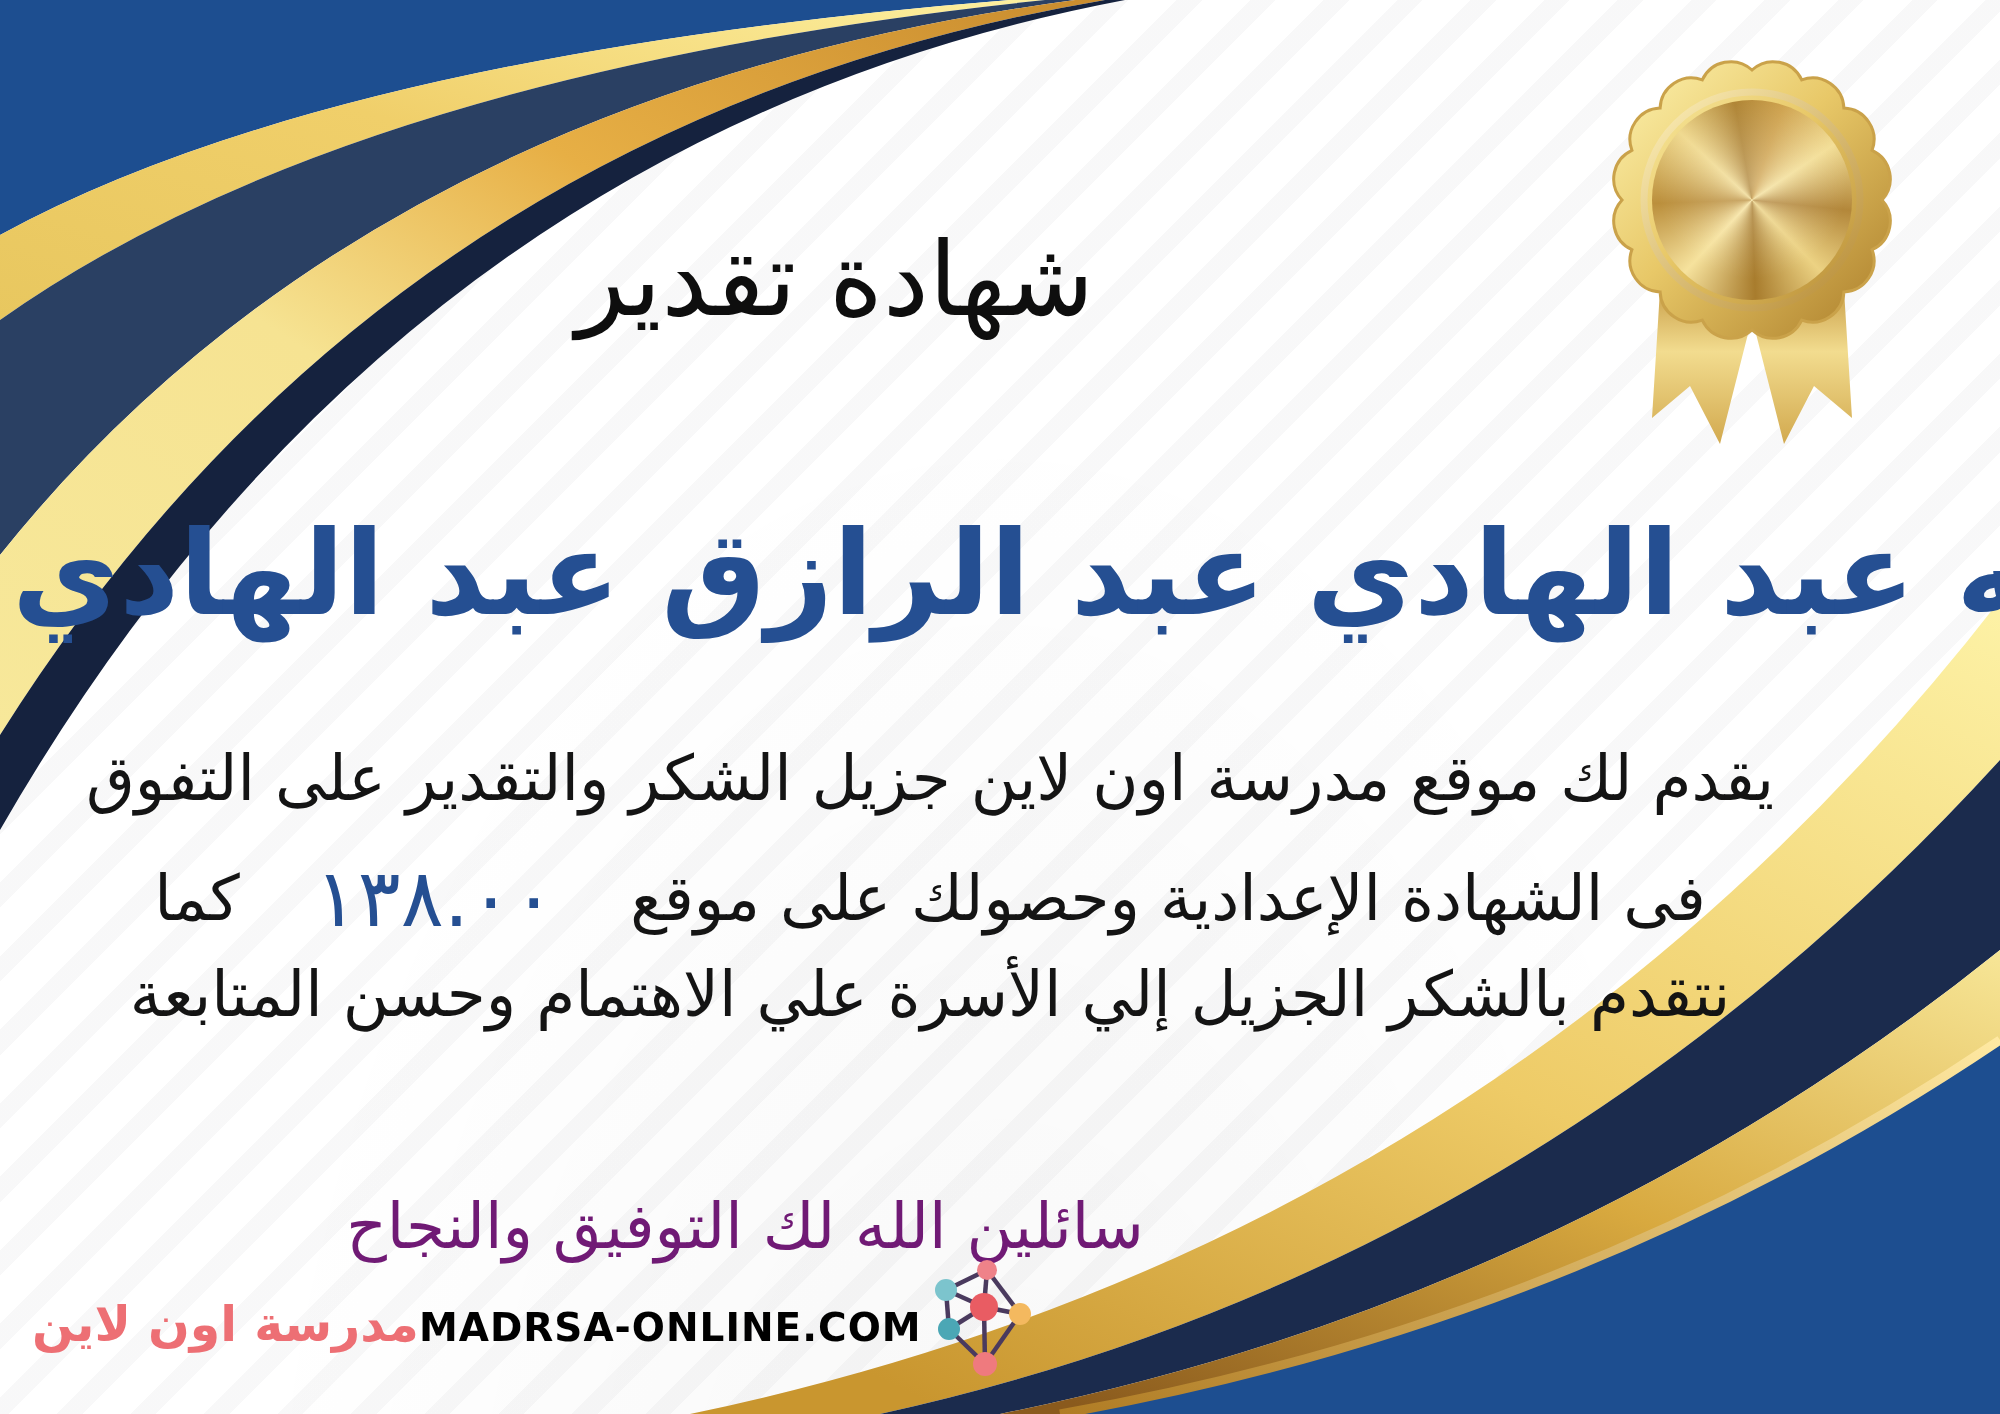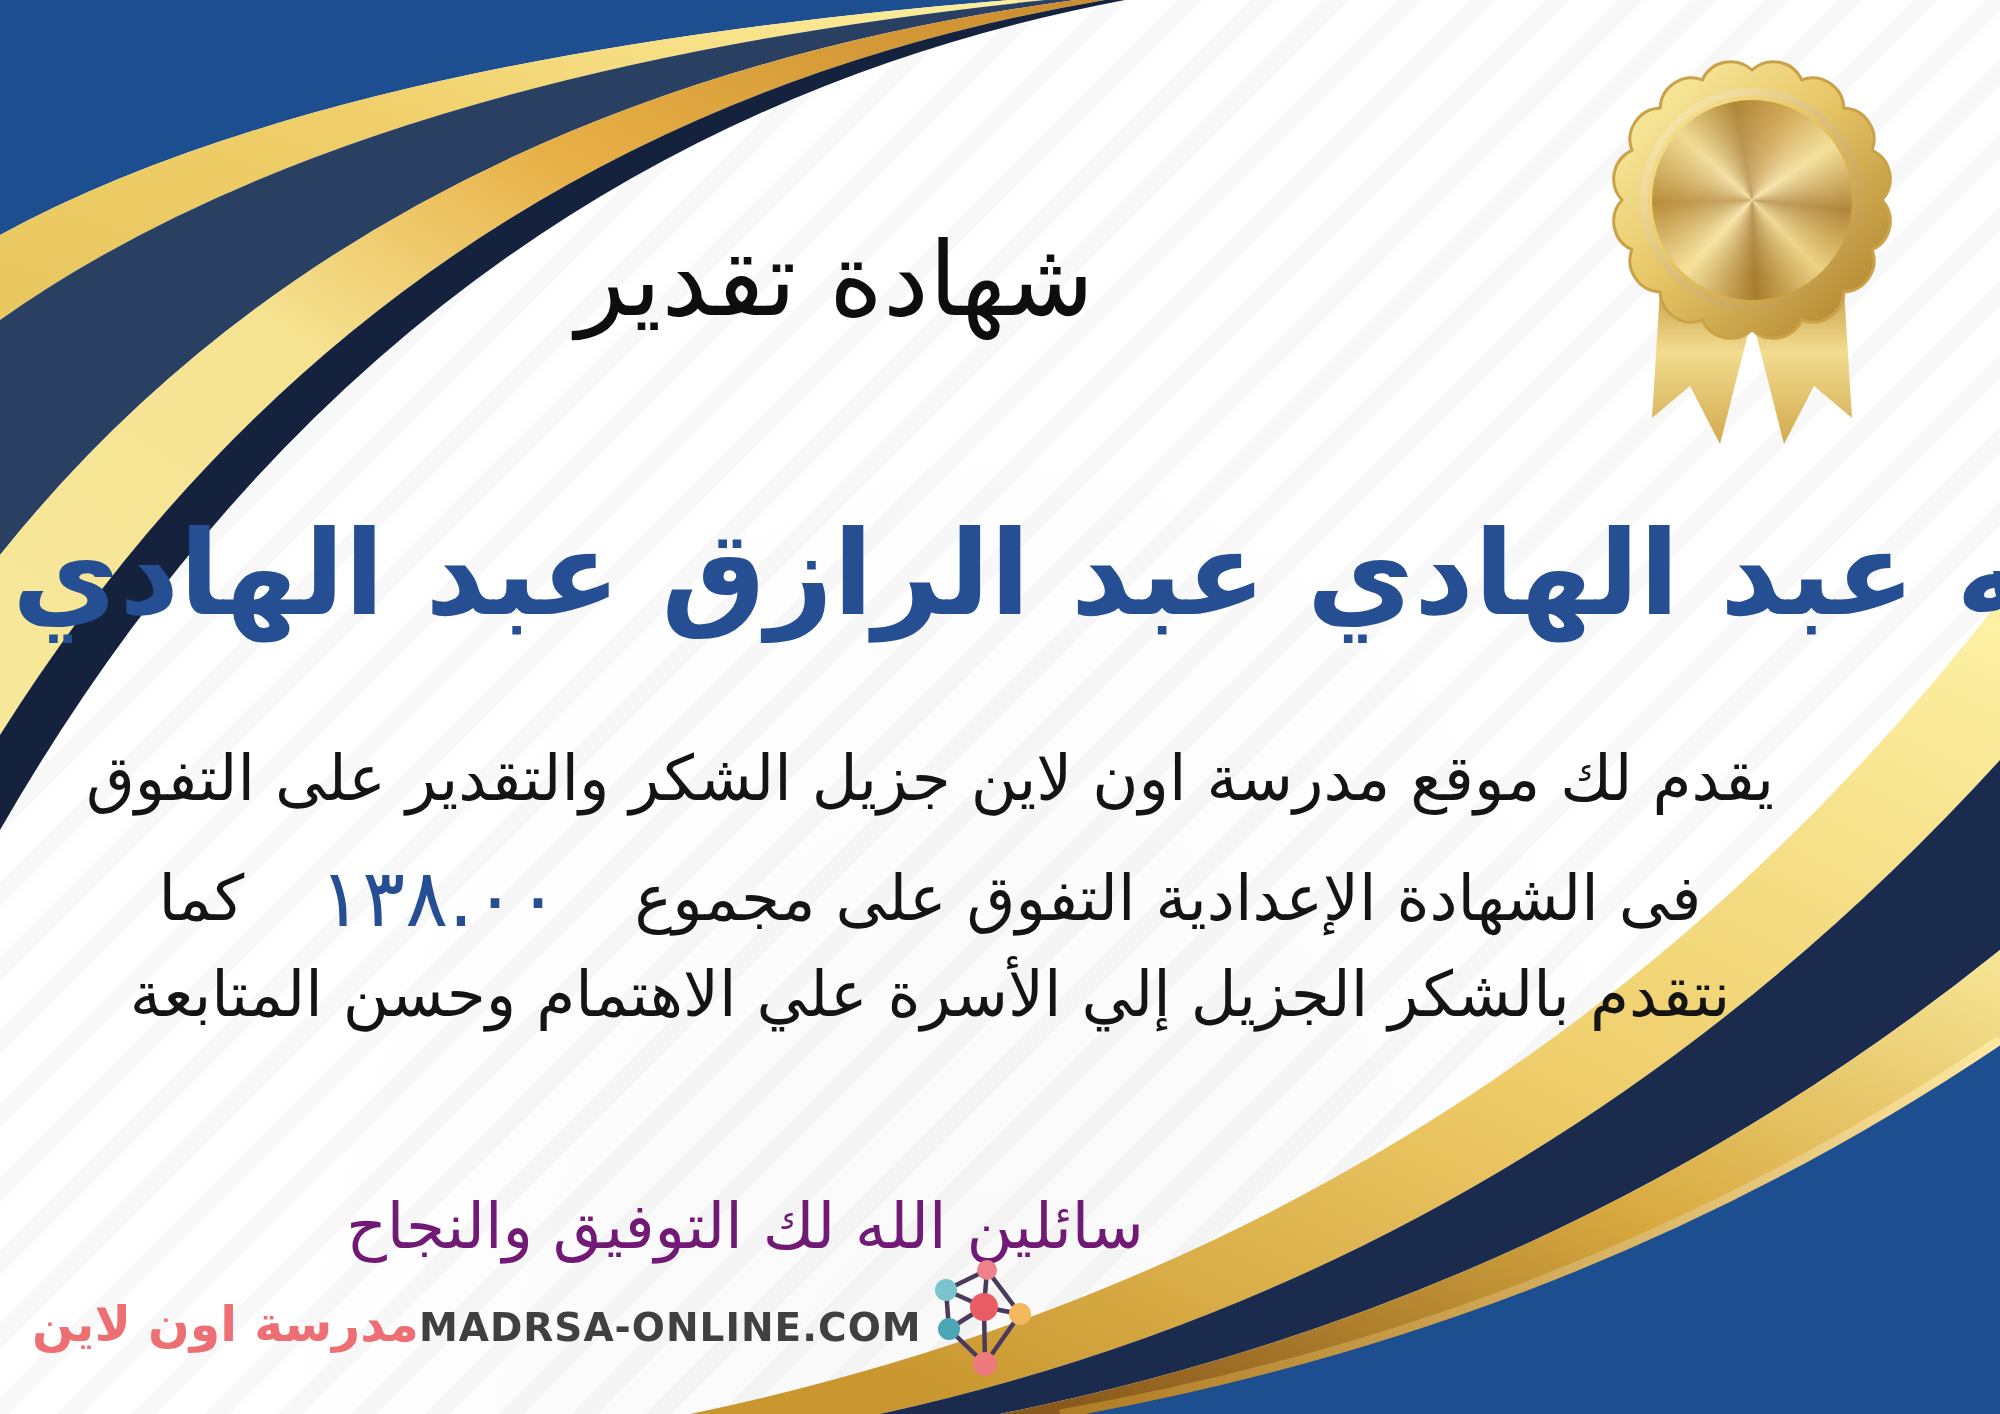--- a/index.html
+++ b/index.html
@@ -34,21 +34,21 @@
   .line2{top:843px;}
   .line3{top:951px;}
   .score{color:#254f92;font-weight:normal;font-size:80px;margin:0 55px;vertical-align:-6px;letter-spacing:4px;}
   .closing{position:absolute;z-index:3;left:745px;top:1120px;transform:translateX(-50%);
     font-size:63px;color:#701a75;white-space:nowrap;line-height:1.4;direction:rtl;}
 
   
   .logo{position:absolute;z-index:3;left:32px;top:1252px;display:flex;align-items:center;gap:10px;}
   .logo-text{display:flex;flex-direction:row;align-items:flex-end;}
   .logo-ar{font-size:49px;font-weight:bold;color:#ed6f74;line-height:1.1;direction:rtl;}
-  .logo-en{font-size:39px;font-weight:bold;color:#404040;letter-spacing:1px;line-height:1.2;margin-top:4px;}
+  .logo-en{font-size:39px;font-weight:bold;color:#000000;letter-spacing:1px;line-height:1.2;margin-top:4px;}
   .logo-icon{width:104px;height:146px;}
 </style>
 </head>
 <body>
 
 <div class="cert">
   <div class="texture"></div>
 
   <svg class="deco" viewBox="0 0 2000 1414" preserveAspectRatio="none">
     <defs>
@@ -121,21 +121,21 @@
     <div class="medal-disc"></div>
   </div>
 
   <h1 class="title">شهادة تقدير</h1>
 
   <div class="name">فاطمه عبد الهادي عبد الرازق عبد الهادي حشاد</div>
 
   <div class="bodyblock">
     <p class="line1">يقدم لك موقع مدرسة اون لاين جزيل الشكر والتقدير على التفوق</p>
     <p class="line2">
-      <span>فى الشهادة الإعدادية التفوق على مجموع</span>
+      <span>فى الشهادة الإعدادية وحصولك على موقع</span>
       <span class="score">١٣٨.٠٠</span>
       <span>كما</span>
     </p>
     <p class="line3">نتقدم بالشكر الجزيل إلي الأسرة علي الاهتمام وحسن المتابعة</p>
   </div>
 
   <p class="closing">سائلين الله لك التوفيق والنجاح</p>
 
   <div class="logo">
     <div class="logo-text">

